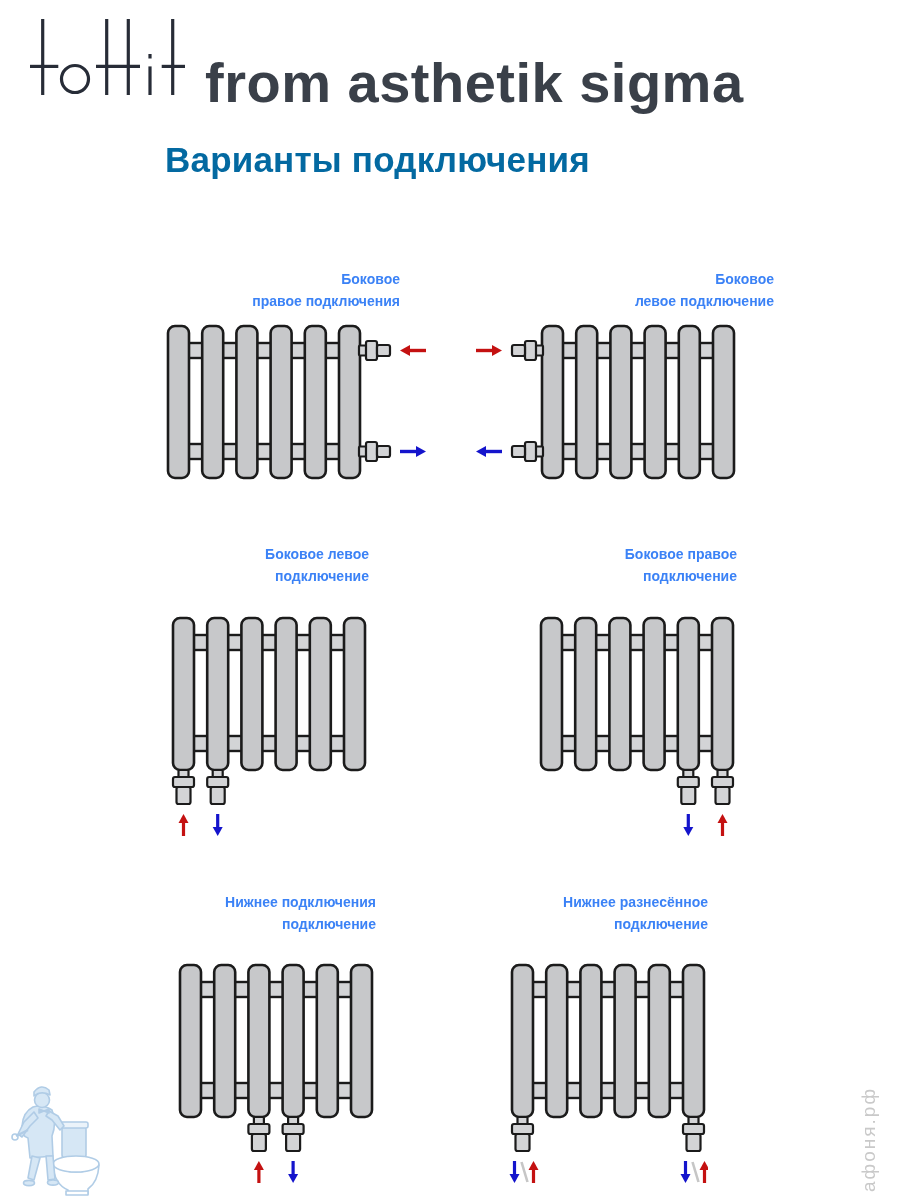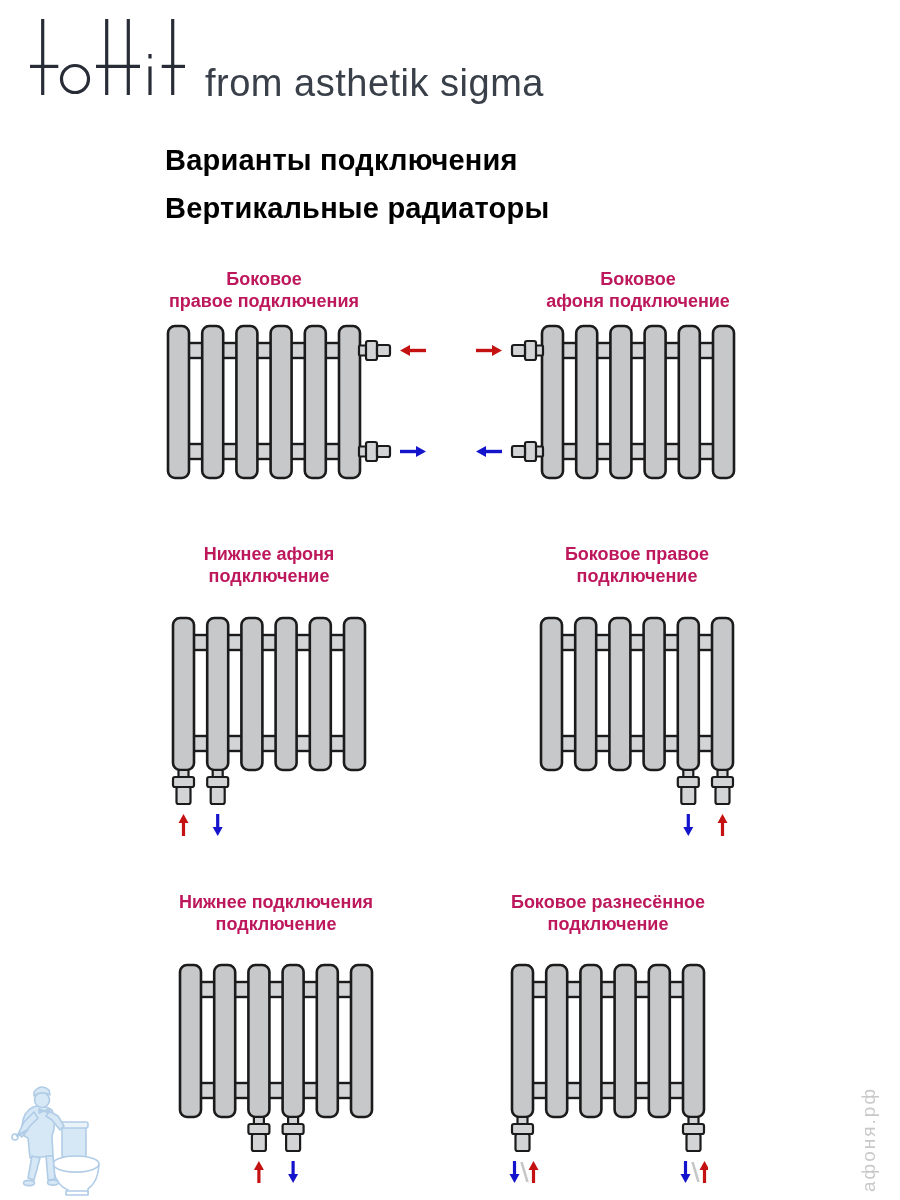--- a/index.html
+++ b/index.html
@@ -1,27 +1,27 @@
 <!DOCTYPE html>
 <html><head>
 <meta charset="utf-8">
 <style>
   html,body{margin:0;padding:0;background:#ffffff;}
   body{font-family:"Liberation Sans","DejaVu Sans",sans-serif;}
   #page{position:relative;width:900px;height:1200px;background:#fff;overflow:hidden;}
 
   .logo-svg{position:absolute;left:30px;top:16px;}
-  .tagline{position:absolute;left:205px;top:62px;font-size:38px;line-height:42px;
-           font-weight:400;color:#3a4049;letter-spacing:0.5px;}
-
-  .page-title{position:absolute;left:165px;top:136px;font-size:29px;line-height:48px;
-              font-weight:bold;color:#000000;letter-spacing:0.2px;}
+  .tagline{position:absolute;left:205px;top:62px;font-size:56px;line-height:42px;
+           font-weight:700;color:#3a4049;letter-spacing:0.5px;}
+
+  .page-title{position:absolute;left:165px;top:136px;font-size:35px;line-height:48px;
+              font-weight:bold;color:#0369a1;letter-spacing:0.2px;}
 
   .diagram{position:absolute;text-align:center;}
-  .dlabel{font-size:18px;line-height:22px;font-weight:bold;color:#be185d;}
+  .dlabel{font-size:14px;line-height:22px;font-weight:bold;color:#3b82f6;text-align:right;}
   .diagram svg{display:block;margin-top:var(--gap,0px);margin-left:var(--dx,0px);}
 
   .plumber-wm{position:absolute;left:8px;top:1078px;opacity:0.85;}
   .site-wm{position:absolute;left:858px;top:1052px;height:140px;
            writing-mode:vertical-rl;transform:rotate(180deg);
            font-size:19px;color:#c9c9c9;letter-spacing:2px;}
 </style>
 </head>
 <body>
 
@@ -38,21 +38,20 @@
       <line x1="120" y1="50.4" x2="120" y2="79"></line>
       <line x1="120" y1="38" x2="120" y2="42.5"></line>
       <line x1="142.7" y1="3" x2="142.7" y2="79"></line>
       <line x1="131.7" y1="50.4" x2="155" y2="50.4"></line>
     </g>
   </svg>
   <div class="tagline">from asthetik sigma</div>
 
   <div class="page-title">
     <div>Варианты подключения</div>
-    <div>Вертикальные радиаторы</div>
   </div>
 
   <div class="diagram" style="left:128px;top:268px;width:272px;--gap:10px;--dx:36px">
     <div class="dlabel">
       <span>Боковое</span><br>
       <span>правое подключения</span>
     </div>
     <svg viewBox="0 0 272 160" width="272" height="160">
         <g>
           <rect x="6" y="21" width="188" height="15" fill="#d3d4d6" stroke="#1b1b1b" stroke-width="2.4"></rect>
@@ -81,21 +80,21 @@
         <g>
           <polygon points="262,129.5 252,124 252,135" fill="#1414cc"></polygon>
           <line x1="236" y1="129.5" x2="253" y2="129.5" stroke="#1414cc" stroke-width="3.4"></line>
         </g>
       </svg>
   </div>
 
   <div class="diagram" style="left:502px;top:268px;width:272px;--gap:10px;--dx:-36px">
     <div class="dlabel">
       <span>Боковое</span><br>
-      <span>афоня подключение</span>
+      <span>левое подключение</span>
     </div>
     <svg viewBox="0 0 272 160" width="272" height="160">
         <g>
           <rect x="78" y="21" width="188" height="15" fill="#d3d4d6" stroke="#1b1b1b" stroke-width="2.4"></rect>
           <rect x="78" y="122" width="188" height="15" fill="#d3d4d6" stroke="#1b1b1b" stroke-width="2.4"></rect>
           <rect x="76" y="4" width="21" height="152" rx="7" fill="#c7c8ca" stroke="#1b1b1b" stroke-width="2.6"></rect>
           <rect x="110.2" y="4" width="21" height="152" rx="7" fill="#c7c8ca" stroke="#1b1b1b" stroke-width="2.6"></rect>
           <rect x="144.4" y="4" width="21" height="152" rx="7" fill="#c7c8ca" stroke="#1b1b1b" stroke-width="2.6"></rect>
           <rect x="178.60000000000002" y="4" width="21" height="152" rx="7" fill="#c7c8ca" stroke="#1b1b1b" stroke-width="2.6"></rect>
           <rect x="212.8" y="4" width="21" height="152" rx="7" fill="#c7c8ca" stroke="#1b1b1b" stroke-width="2.6"></rect>
@@ -117,21 +116,21 @@
         </g>
         <g>
           <polygon points="10,129.5 20,124 20,135" fill="#1414cc"></polygon>
           <line x1="19" y1="129.5" x2="36" y2="129.5" stroke="#1414cc" stroke-width="3.4"></line>
         </g>
       </svg>
   </div>
 
   <div class="diagram" style="left:169px;top:543px;width:200px;--gap:29px">
     <div class="dlabel">
-      <span>Нижнее афоня</span><br>
+      <span>Боковое левое</span><br>
       <span>подключение</span>
     </div>
     <svg viewBox="0 0 200 232" width="200" height="232">
         <g>
           <rect x="6" y="19" width="188" height="15" fill="#d3d4d6" stroke="#1b1b1b" stroke-width="2.4"></rect>
           <rect x="6" y="120" width="188" height="15" fill="#d3d4d6" stroke="#1b1b1b" stroke-width="2.4"></rect>
           <rect x="4" y="2" width="21" height="152" rx="7" fill="#c7c8ca" stroke="#1b1b1b" stroke-width="2.6"></rect>
           <rect x="38.2" y="2" width="21" height="152" rx="7" fill="#c7c8ca" stroke="#1b1b1b" stroke-width="2.6"></rect>
           <rect x="72.4" y="2" width="21" height="152" rx="7" fill="#c7c8ca" stroke="#1b1b1b" stroke-width="2.6"></rect>
           <rect x="106.60000000000001" y="2" width="21" height="152" rx="7" fill="#c7c8ca" stroke="#1b1b1b" stroke-width="2.6"></rect>
@@ -228,21 +227,21 @@
         </g>
         <g>
           <polygon points="117.10000000000001,220 112.10000000000001,211 122.10000000000001,211" fill="#1414cc"></polygon>
           <line x1="117.10000000000001" y1="198" x2="117.10000000000001" y2="212" stroke="#1414cc" stroke-width="3.2"></line>
         </g>
       </svg>
   </div>
 
   <div class="diagram" style="left:508px;top:891px;width:200px;--gap:28px">
     <div class="dlabel">
-      <span>Боковое разнесённое</span><br>
+      <span>Нижнее разнесённое</span><br>
       <span>подключение</span>
     </div>
     <svg viewBox="0 0 200 232" width="200" height="232">
         <g>
           <rect x="6" y="19" width="188" height="15" fill="#d3d4d6" stroke="#1b1b1b" stroke-width="2.4"></rect>
           <rect x="6" y="120" width="188" height="15" fill="#d3d4d6" stroke="#1b1b1b" stroke-width="2.4"></rect>
           <rect x="4" y="2" width="21" height="152" rx="7" fill="#c7c8ca" stroke="#1b1b1b" stroke-width="2.6"></rect>
           <rect x="38.2" y="2" width="21" height="152" rx="7" fill="#c7c8ca" stroke="#1b1b1b" stroke-width="2.6"></rect>
           <rect x="72.4" y="2" width="21" height="152" rx="7" fill="#c7c8ca" stroke="#1b1b1b" stroke-width="2.6"></rect>
           <rect x="106.60000000000001" y="2" width="21" height="152" rx="7" fill="#c7c8ca" stroke="#1b1b1b" stroke-width="2.6"></rect>

